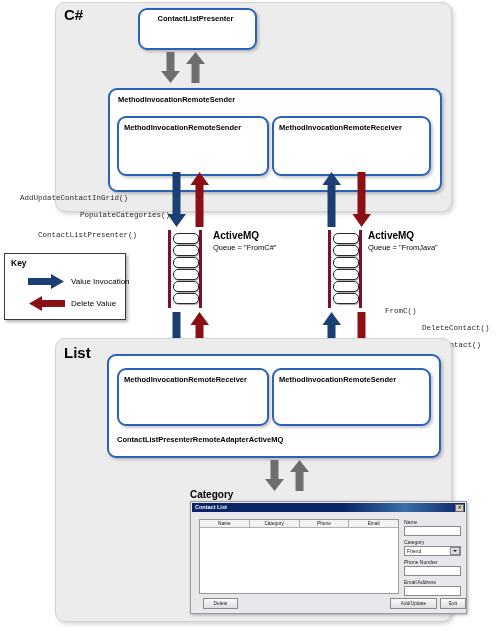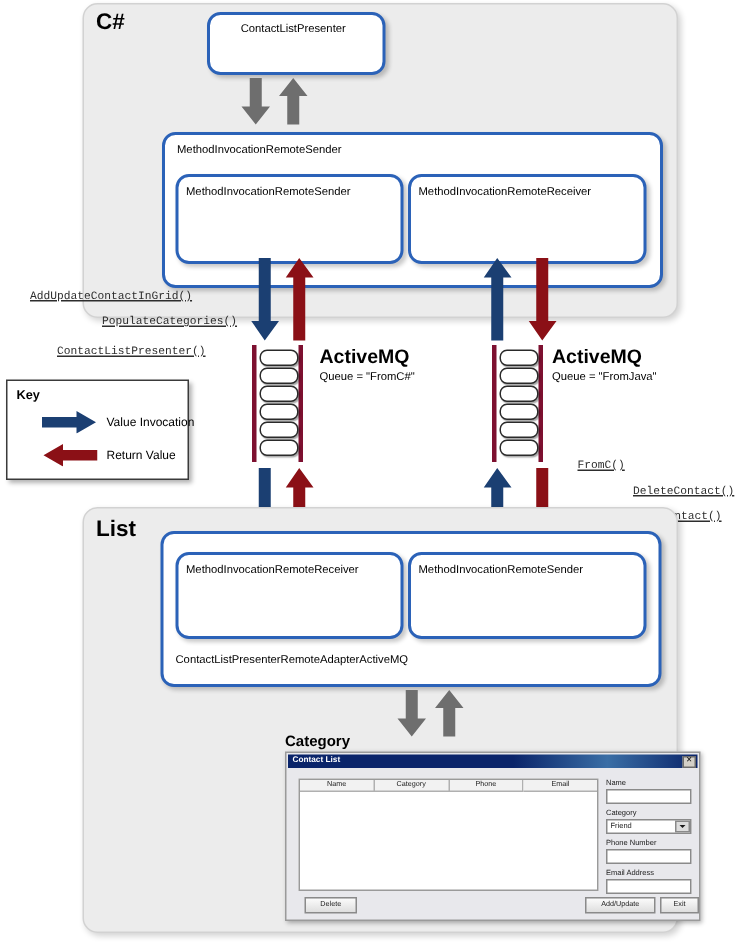--- a/index.html
+++ b/index.html
@@ -35,39 +35,38 @@
   
   .box {
     position: absolute;
     background: #ffffff;
     border: 2px solid #2b62b8;
     border-radius: 9px;
     box-shadow: 2px 2px 3px rgba(0,0,0,0.22);
   }
   .box-label {
     position: absolute;
-    font-weight: normal;
+    font-weight: bold;
     font-size: 7.5px;
     color: #000;
     white-space: nowrap;
     line-height: 1;
   }
   .box-label.center {
     left: 0; right: 0;
     text-align: center;
   }
 
   
   .call-label {
     position: absolute;
     font-family: "Liberation Mono", "DejaVu Sans Mono", monospace;
     font-size: 7.5px;
     color: #2d2d2d;
     white-space: nowrap;
-    text-decoration: underline;
   }
 
   
   .queue {
     position: absolute;
     width: 34px;
     height: 78px;
   }
   .queue .rail {
     position: absolute;
@@ -87,21 +86,21 @@
     border-radius: 5px;
     background: #ffffff;
     box-shadow: 1px 1px 1px rgba(0,0,0,0.35);
   }
   .queue-label {
     position: absolute;
     white-space: nowrap;
   }
   .queue-label .qname {
     font-weight: bold;
-    font-size: 13px;
+    font-size: 10px;
     color: #000;
     display: block;
     line-height: 1.25;
   }
   .queue-label .qqueue {
     font-size: 7.5px;
     color: #000;
     display: block;
     line-height: 1.25;
   }
@@ -301,21 +300,21 @@
       <polygon points="9.5,0 19,13 13.5,13 13.5,55 5.5,55 5.5,13 0.5,13" fill="#1b3f72"></polygon>
     </svg>
   </div>
   <div class="arrow" style="left:352px; top:172px;">
     <svg width="20" height="56" viewBox="0 0 20 56">
       <polygon points="5.5,0 13.5,0 13.5,42 19,42 9.5,55 0.5,42 5.5,42" fill="#8b1016"></polygon>
     </svg>
   </div>
 
   <div class="call-label" style="left:20px; top:194px;">AddUpdateContactInGrid()</div>
-  <div class="call-label" style="left:68px; top:211px;">PopulateCategories()</div>
+  <div class="call-label" style="left:80px; top:211px;">PopulateCategories()</div>
   <div class="call-label" style="left:38px; top:231px;">ContactListPresenter()</div>
 
   <div class="call-label" style="left:385px; top:307px;">FromC()</div>
   <div class="call-label" style="left:422px; top:324px;">DeleteContact()</div>
   <div class="call-label" style="left:400px; top:341px;">AddUpdateContact()</div>
 
   <div class="queue" id="queue-fromcsharp" style="left:168px; top:230px;">
     <div class="rail left"></div>
     <div class="rail right"></div>
     <div class="msg" style="top:3px;"></div>
@@ -353,21 +352,21 @@
       <polygon points="0,4 23,4 23,0 36,7.5 23,15 23,11 0,11" fill="#1b3f72"></polygon>
     </svg>
   </div>
   <div class="key-text" style="left:71px; top:277px;">Value Invocation</div>
 
   <div class="arrow" style="left:28px; top:296px;">
     <svg width="37" height="15" viewBox="0 0 37 15">
       <polygon points="37,4 14,4 14,0 1,7.5 14,15 14,11 37,11" fill="#8b1016"></polygon>
     </svg>
   </div>
-  <div class="key-text" style="left:71px; top:299px;">Return Value</div>
+  <div class="key-text" style="left:71px; top:299px;">Delete Value</div>
 
   <div class="arrow" style="left:167px; top:312px;">
     <svg width="20" height="58" viewBox="0 0 20 58">
       <polygon points="5.5,0 13.5,0 13.5,44 19,44 9.5,57 0.5,44 5.5,44" fill="#1b3f72"></polygon>
     </svg>
   </div>
   <div class="arrow" style="left:190px; top:312px;">
     <svg width="20" height="58" viewBox="0 0 20 58">
       <polygon points="9.5,0 19,13 13.5,13 13.5,57 5.5,57 5.5,13 0.5,13" fill="#8b1016"></polygon>
     </svg>

